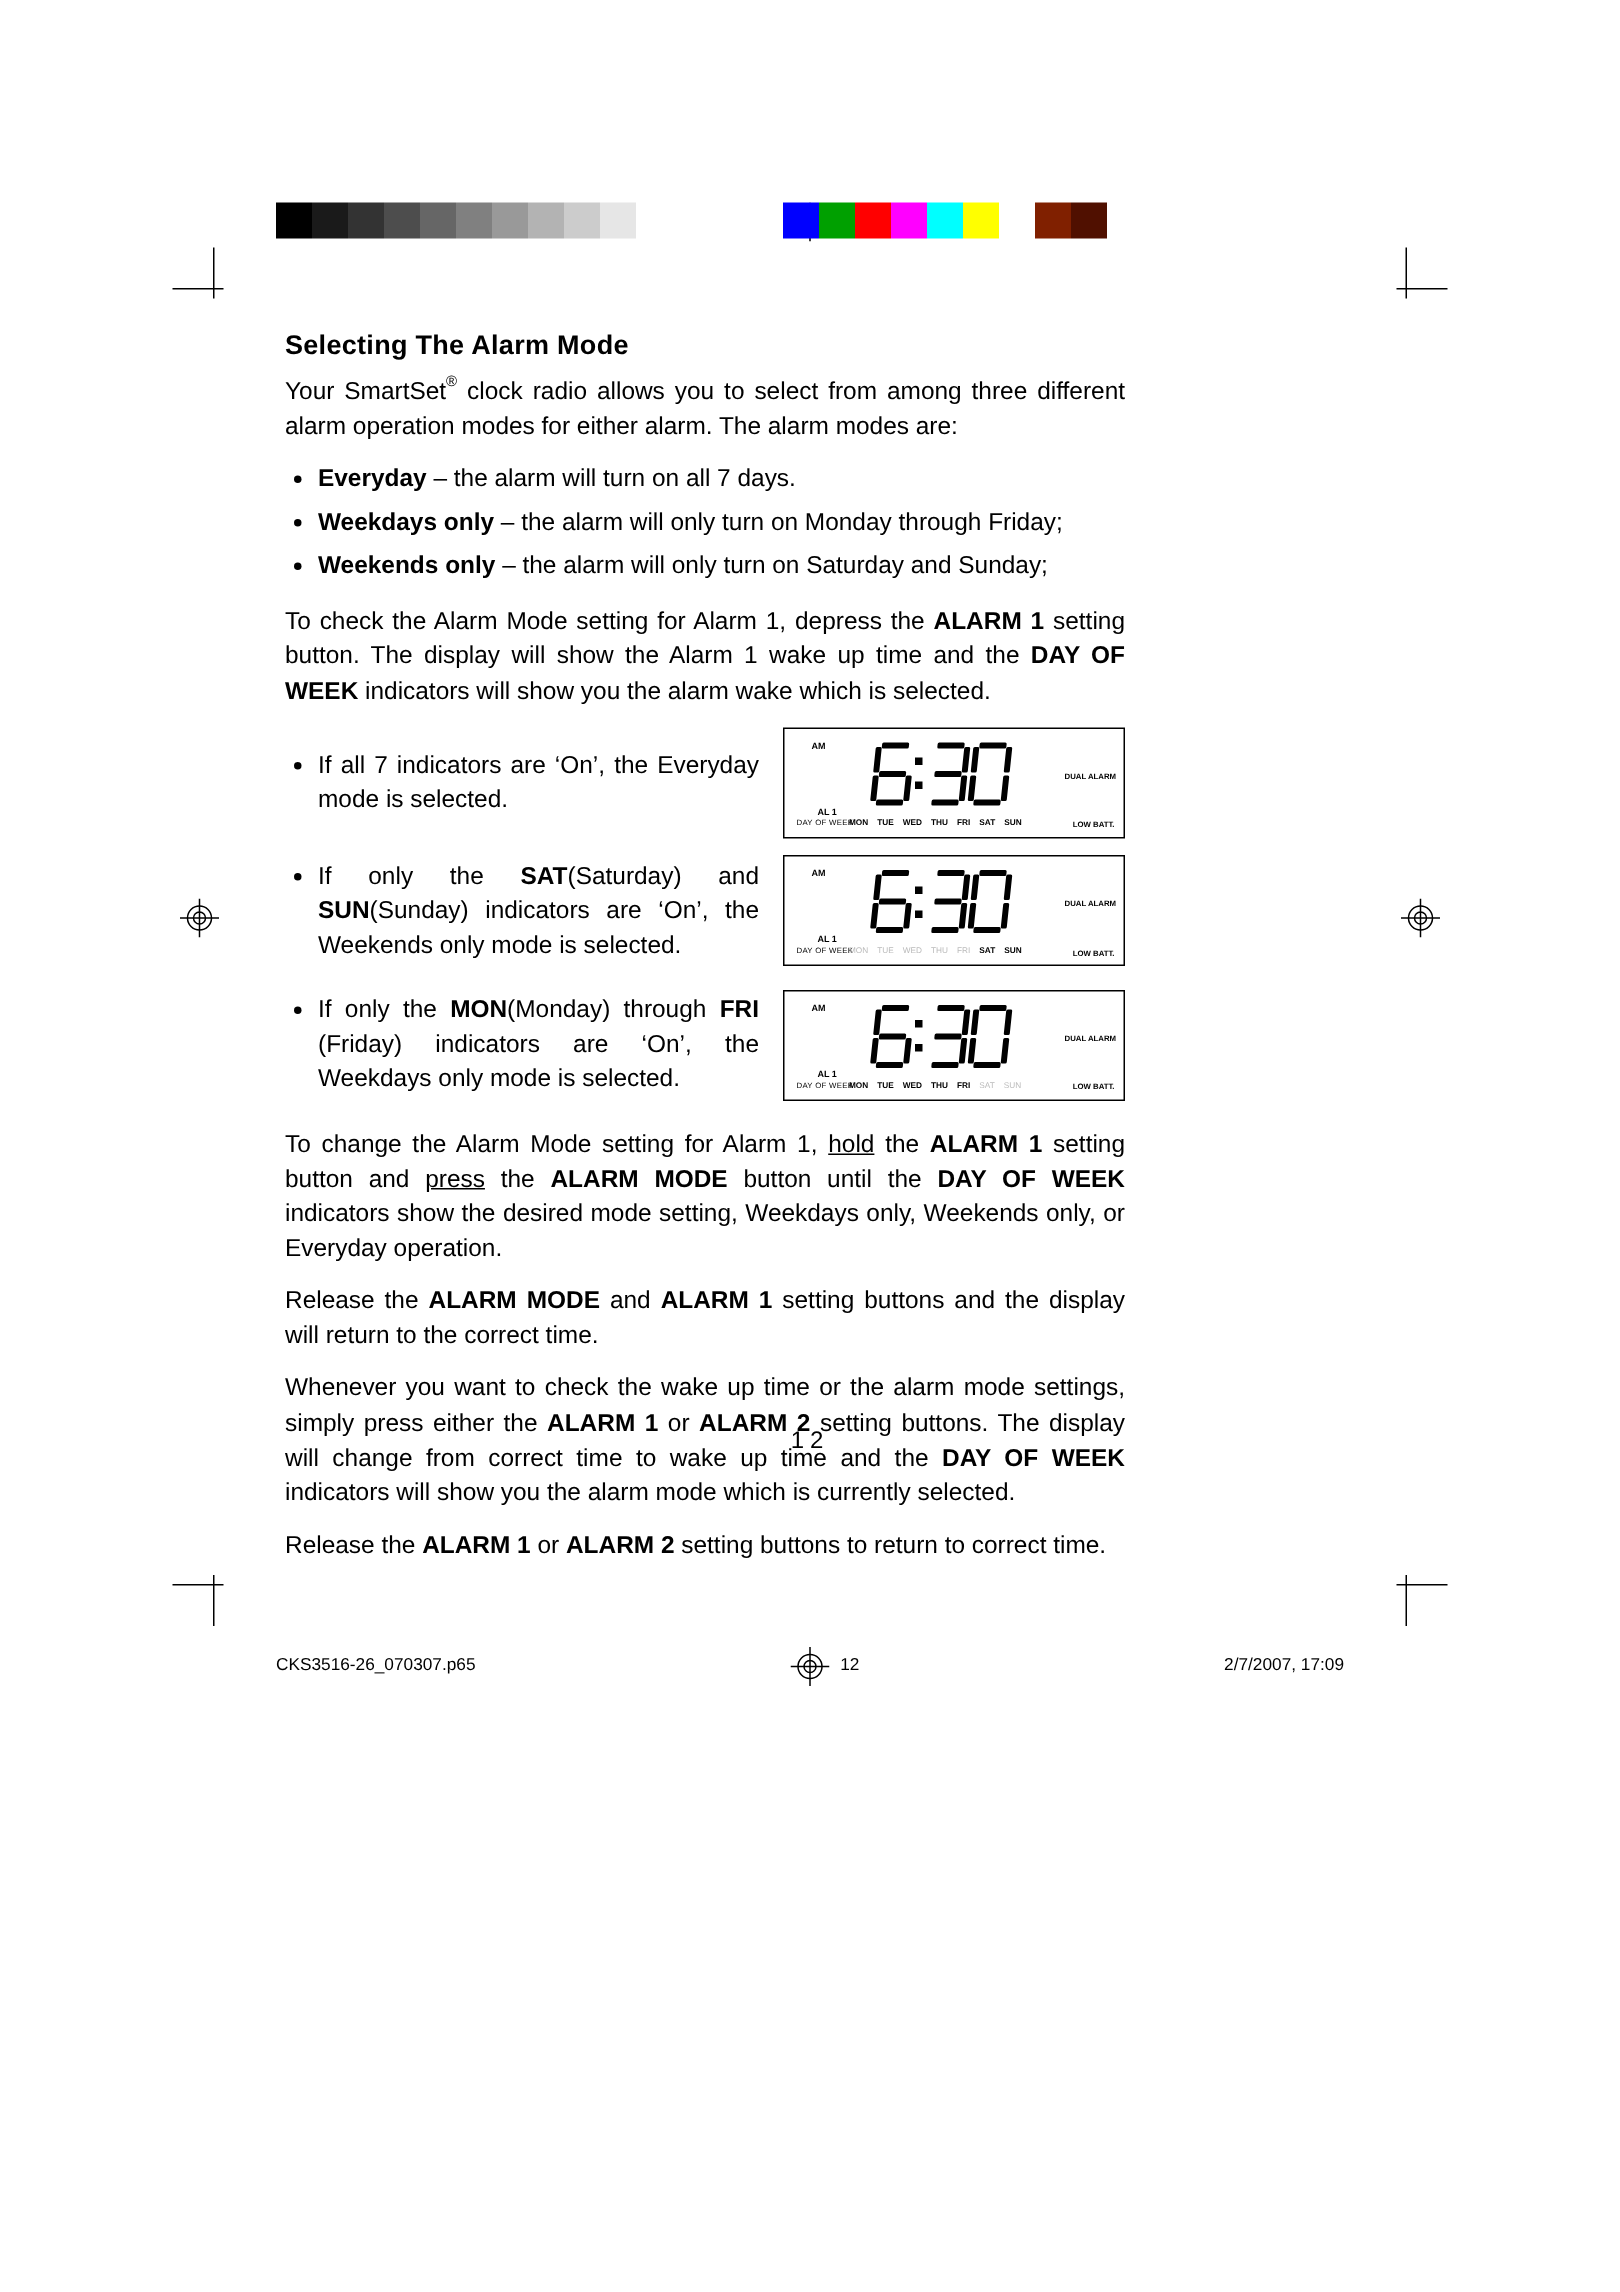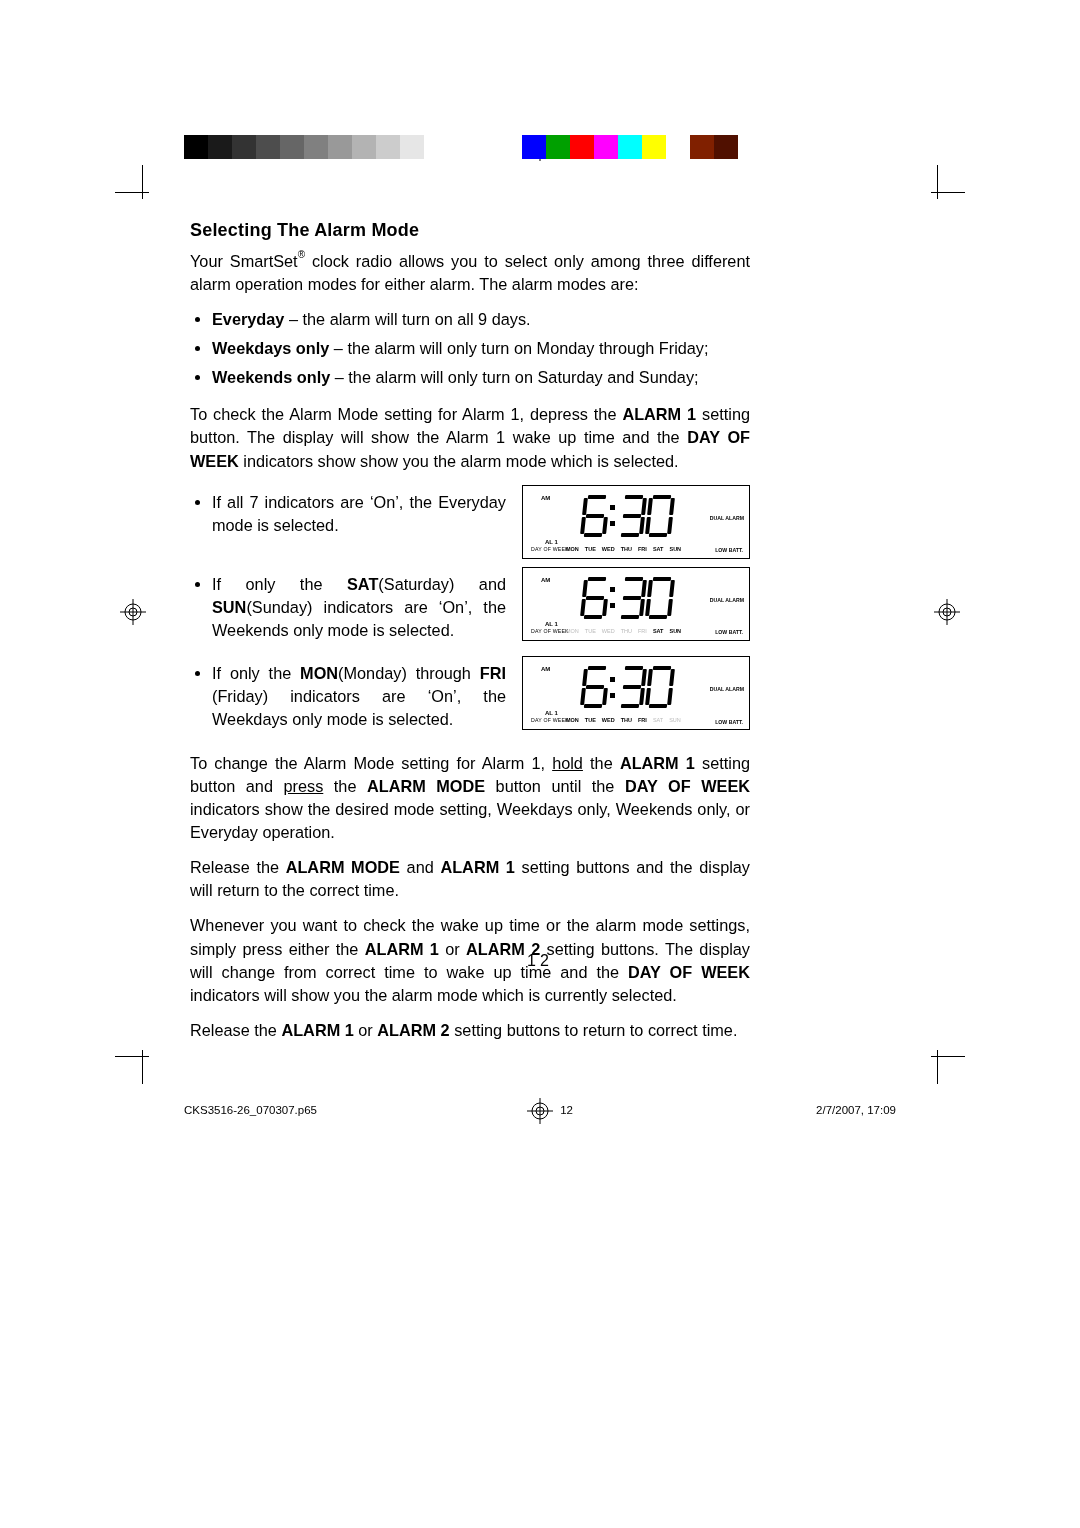--- a/index.html
+++ b/index.html
@@ -34,21 +34,21 @@
   .bars.color{left:522px;}
   .bars.color .sw{width:24px;}
   
   .col{position:absolute;left:190px;top:218px;width:560px;font-size:16.3px;line-height:1.42;}
   h3{font-size:18px;font-weight:bold;margin:0 0 6px 0;letter-spacing:0.2px;}
   .col p{margin:0 0 12px 0;text-align:justify;}
   ul{list-style:disc;padding-left:22px;margin:4px 0 14px 0;}
   li{margin:6px 0;text-align:justify;}
   sup{font-size:10px;vertical-align:top;position:relative;top:-2px;}
   .u{text-decoration:underline;}
-  .split{display:flex;gap:16px;align-items:flex-start;margin:0 0 8px 0;text-align:justify;}
+  .split{display:flex;gap:16px;align-items:center;margin:0 0 8px 0;text-align:justify;}
   .split .txt{flex:1;}
   .split .fig{flex:0 0 228px;}
   
   .lcd{border:1.5px solid #000;box-sizing:border-box;width:228px;height:74px;position:relative;font-family:Arial,sans-serif;}
   .lcd .am{position:absolute;left:18px;top:8px;font-size:6px;font-weight:bold;}
   .lcd .al1{position:absolute;left:22px;top:52px;font-size:6px;font-weight:bold;}
   .lcd .dow{position:absolute;left:8px;top:60px;font-size:5.2px;letter-spacing:0.2px;}
   .lcd .dual{position:absolute;right:5px;top:30px;font-size:5.2px;font-weight:bold;text-align:center;line-height:1.05;}
   .lcd .low{position:absolute;right:6px;bottom:3px;font-size:5.2px;font-weight:bold;}
   .lcd .days{position:absolute;left:43px;top:60px;display:flex;gap:6px;font-size:5.5px;}
@@ -138,27 +138,27 @@
       <div class="sw" style="background: rgb(255, 0, 255);"></div>
       <div class="sw" style="background: rgb(0, 255, 255);"></div>
       <div class="sw" style="background: rgb(255, 255, 0);"></div>
       <div class="sw" style="background: rgb(255, 255, 255);"></div>
       <div class="sw" style="background: rgb(128, 32, 0);"></div>
       <div class="sw" style="background: rgb(80, 16, 0);"></div>
     </div>
 
   <div class="col">
     <h3>Selecting The Alarm Mode</h3>
-    <p><span>Your SmartSet</span><sup>®</sup><span> clock radio allows you to select only among three different alarm operation modes for either alarm. The alarm modes are:</span></p>
+    <p><span>Your SmartSet</span><sup>®</sup><span> clock radio allows you to select from among three different alarm operation modes for either alarm. The alarm modes are:</span></p>
     <ul>
-      <li><b>Everyday</b><span> – the alarm will turn on all 9 days.</span></li>
+      <li><b>Everyday</b><span> – the alarm will turn on all 7 days.</span></li>
       <li><b>Weekdays only</b><span> – the alarm will only turn on Monday through Friday;</span></li>
       <li><b>Weekends only</b><span> – the alarm will only turn on Saturday and Sunday;</span></li>
     </ul>
-    <p><span>To check the Alarm Mode setting for Alarm 1, depress the </span><b>ALARM 1</b><span> setting button. The display will show the Alarm 1 wake up time and the </span><b>DAY OF WEEK</b><span> indicators show show you the alarm mode which is selected.</span></p>
+    <p><span>To check the Alarm Mode setting for Alarm 1, depress the </span><b>ALARM 1</b><span> setting button. The display will show the Alarm 1 wake up time and the </span><b>DAY OF WEEK</b><span> indicators will show you the alarm wake which is selected.</span></p>
 
     <div class="split">
       <ul class="txt" style="margin:0;padding-left:22px;">
           <li>If all 7 indicators are ‘On’, the Everyday mode is selected.</li>
         </ul>
       <div class="fig">
           <div class="lcd">
             <div class="am">AM</div>
             <div class="al1">AL 1</div>
             <div class="dow">DAY OF WEEK</div>

